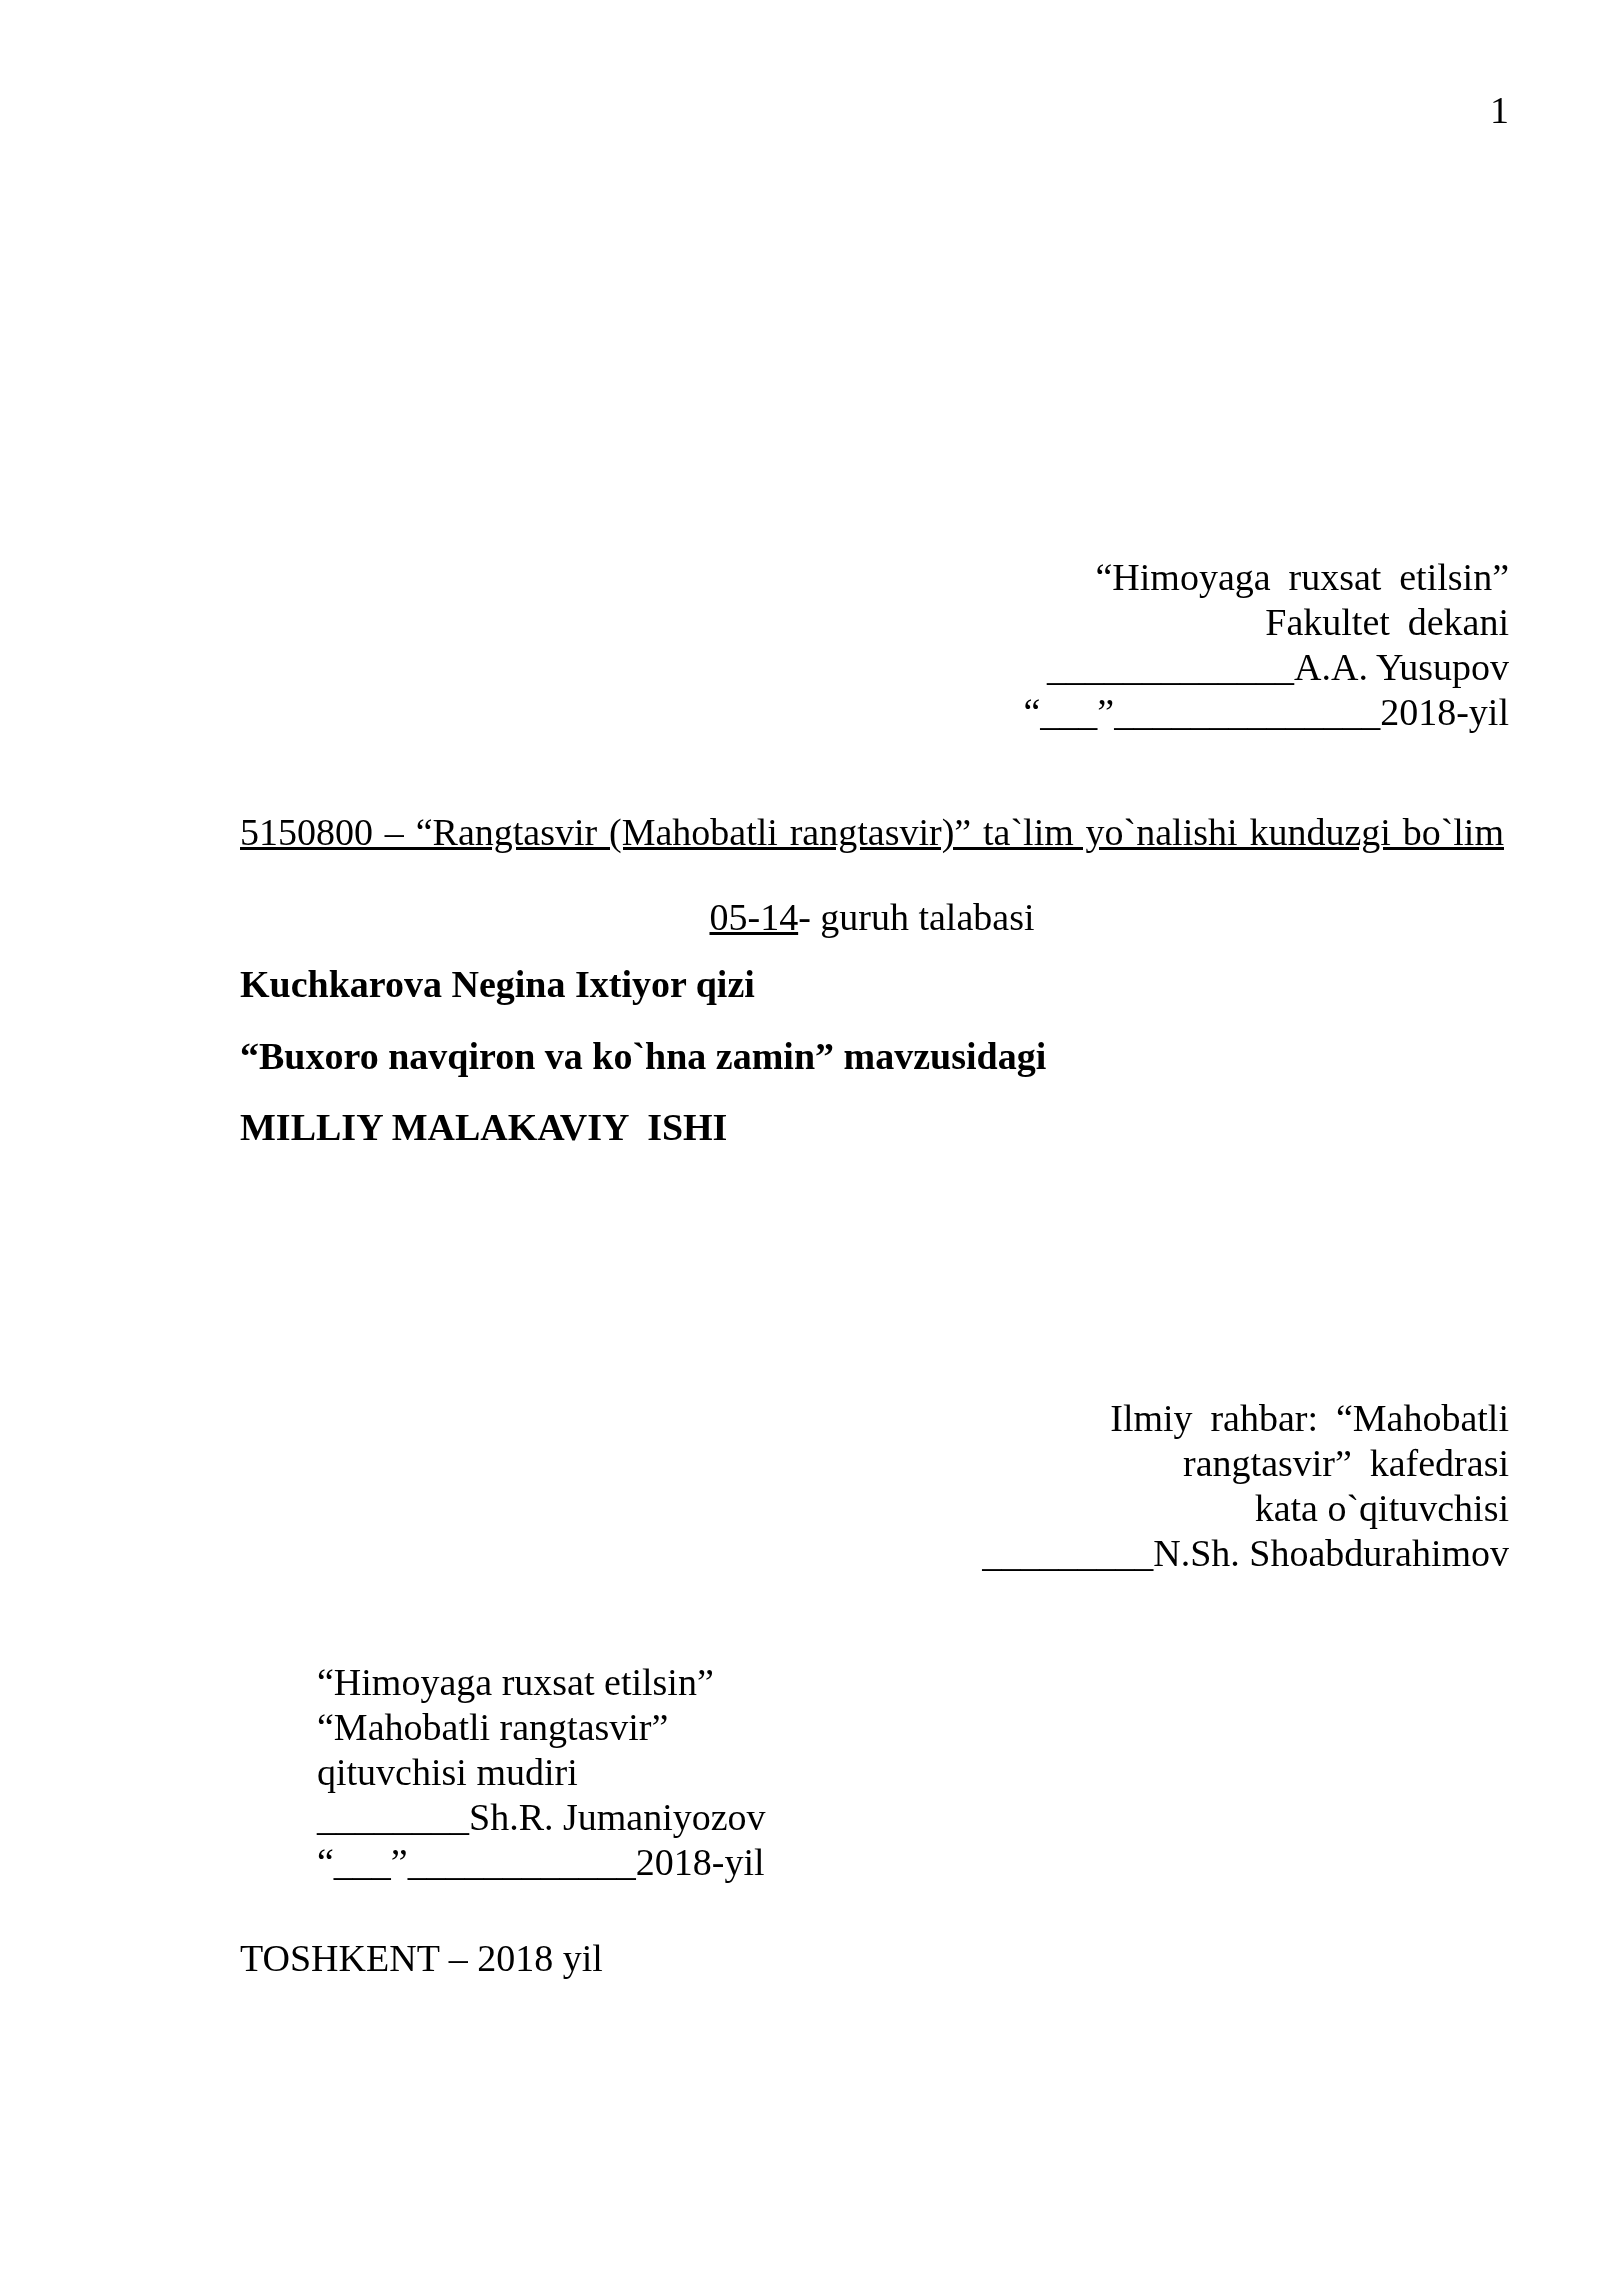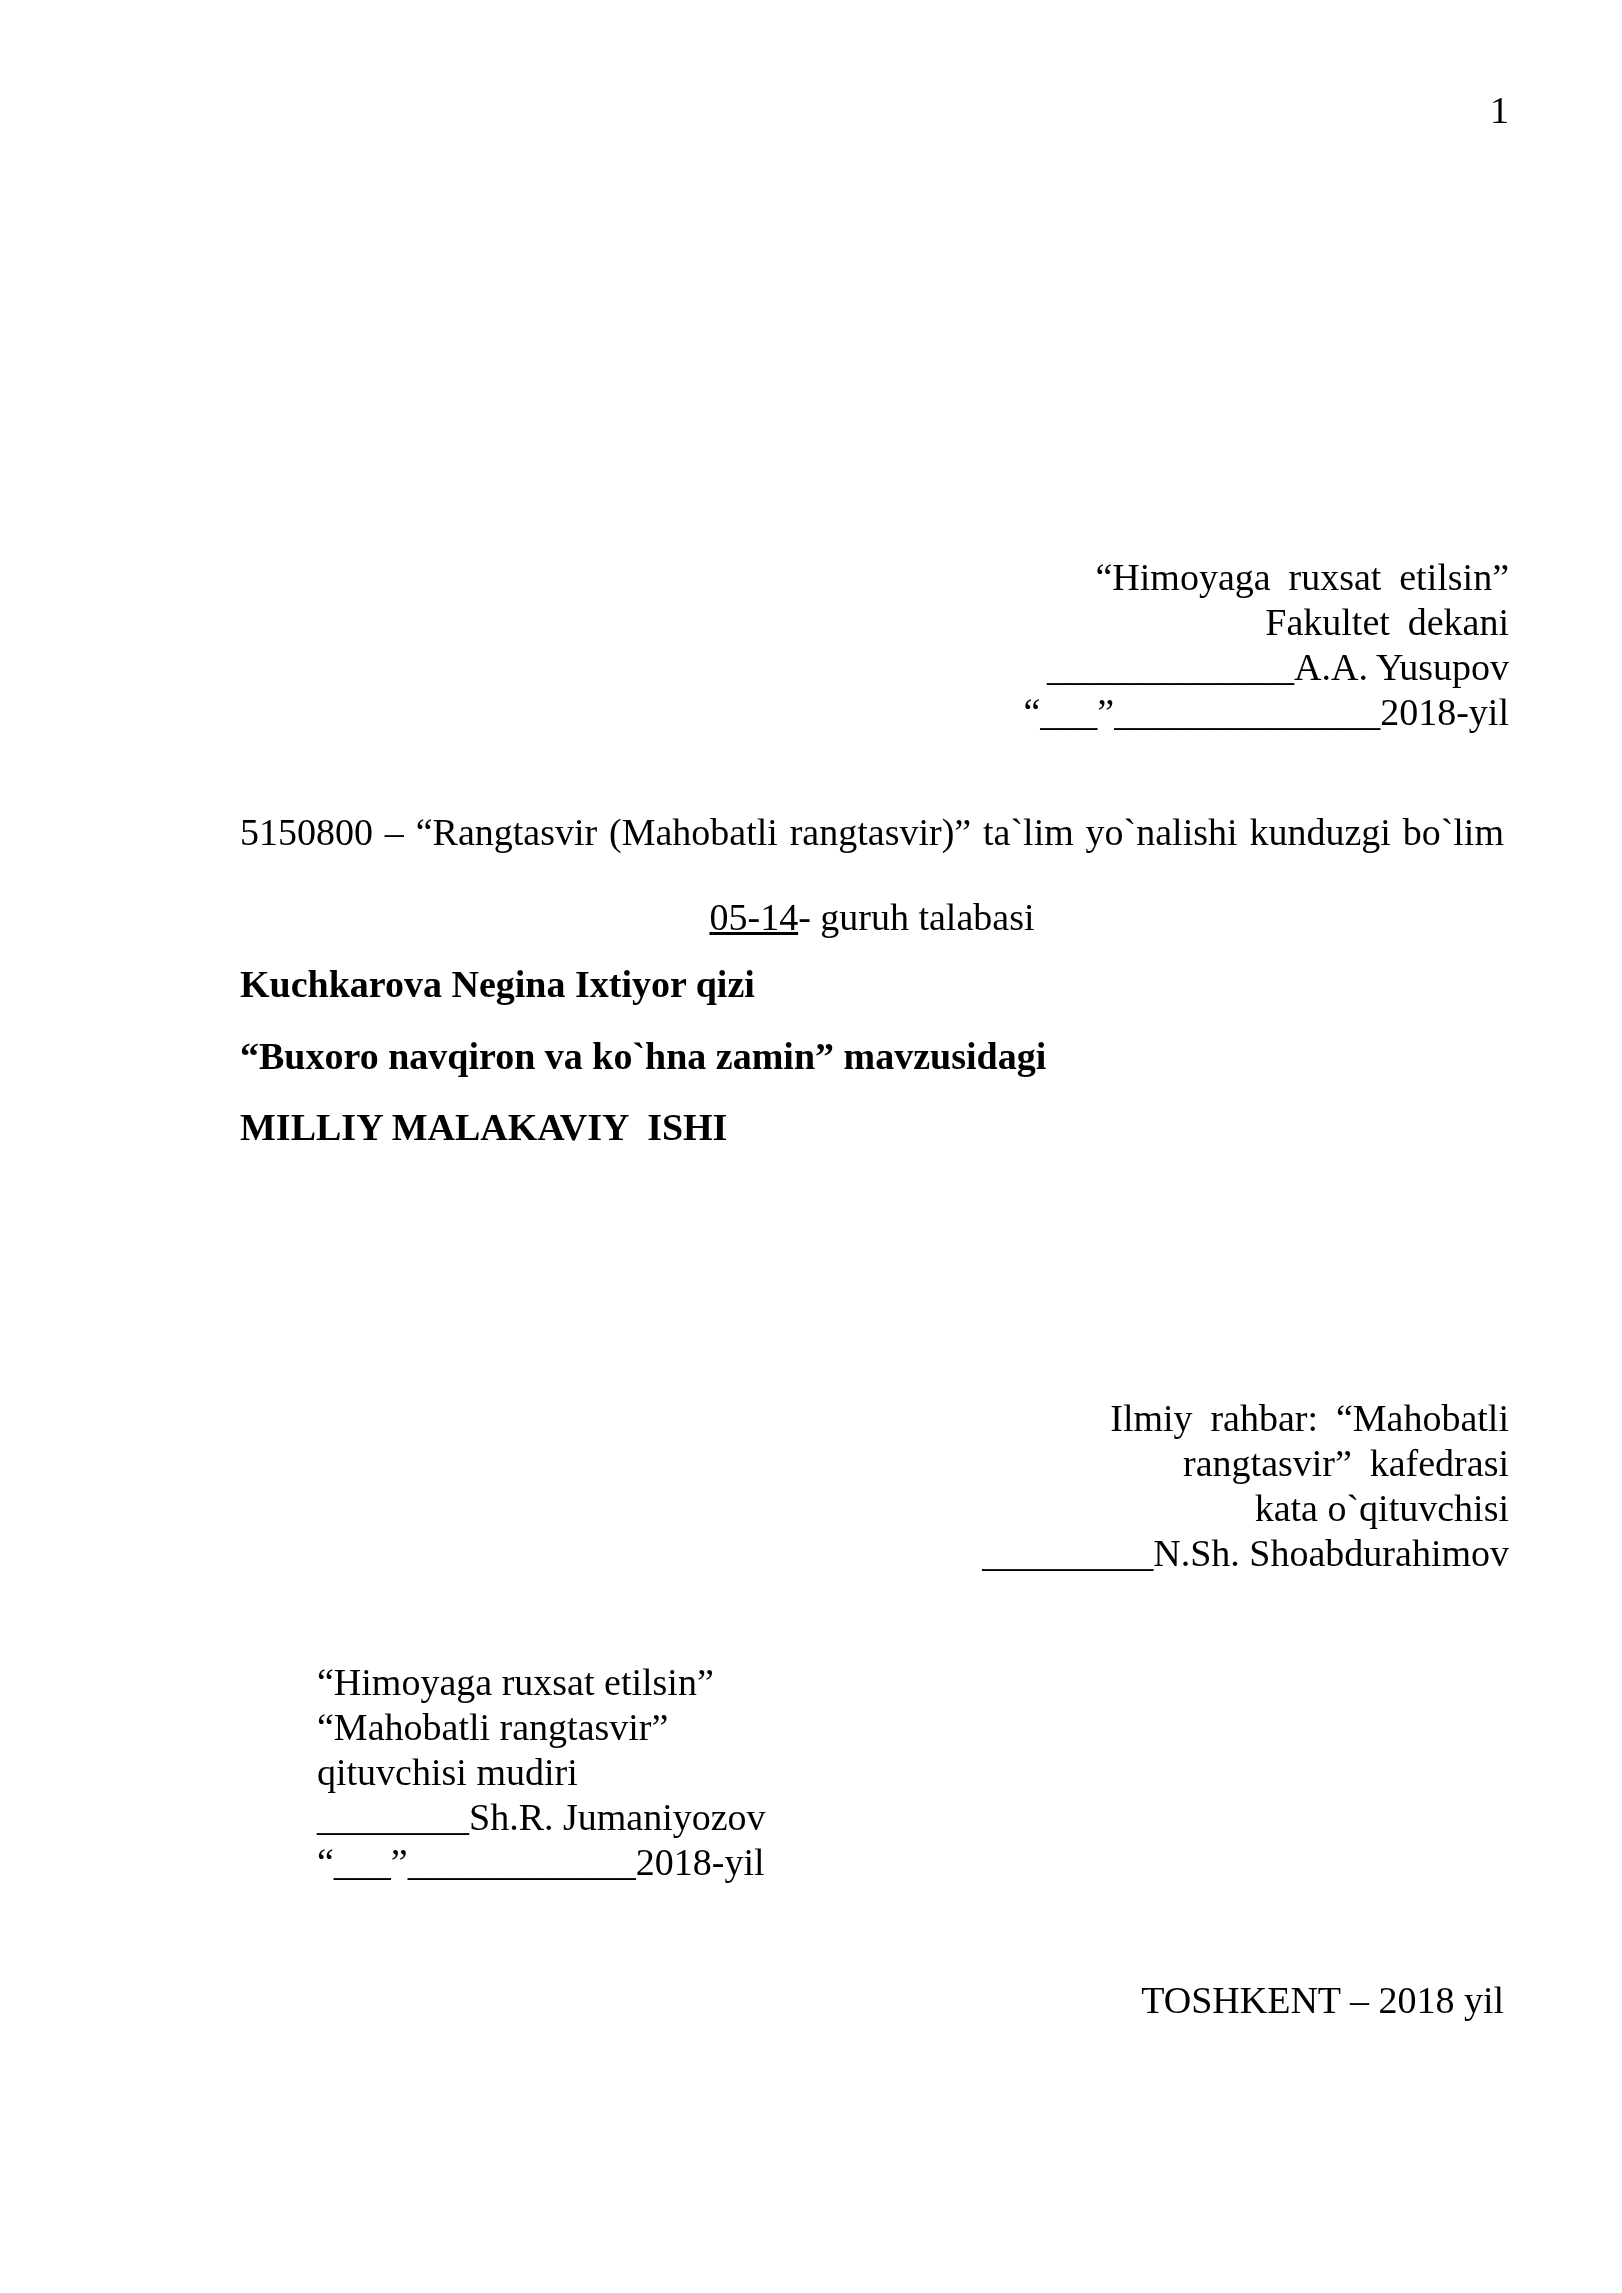--- a/index.html
+++ b/index.html
@@ -43,20 +43,21 @@
 
   .program-line {
     position: absolute;
     top: 810px;
     left: 240px;
     width: 1264px;
     line-height: 45px;
     text-align: justify;
     text-align-last: justify;
     white-space: normal;
+    text-decoration: underline;
   }
 
   .group-line {
     position: absolute;
     top: 895px;
     left: 240px;
     width: 1264px;
     text-align: center;
     line-height: 45px;
   }
@@ -84,24 +85,24 @@
   .dept-block {
     position: absolute;
     top: 1660px;
     left: 317px;
     text-align: left;
     line-height: 45px;
   }
 
   .footer-line {
     position: absolute;
-    top: 1978px;
+    top: 1936px;
     left: 240px;
     width: 1264px;
-    text-align: right;
+    text-align: left;
     line-height: 45px;
   }
 
   
   .ws { word-spacing: 0.22em; }
 </style>
 </head>
 <body>
 
 <div class="page">

